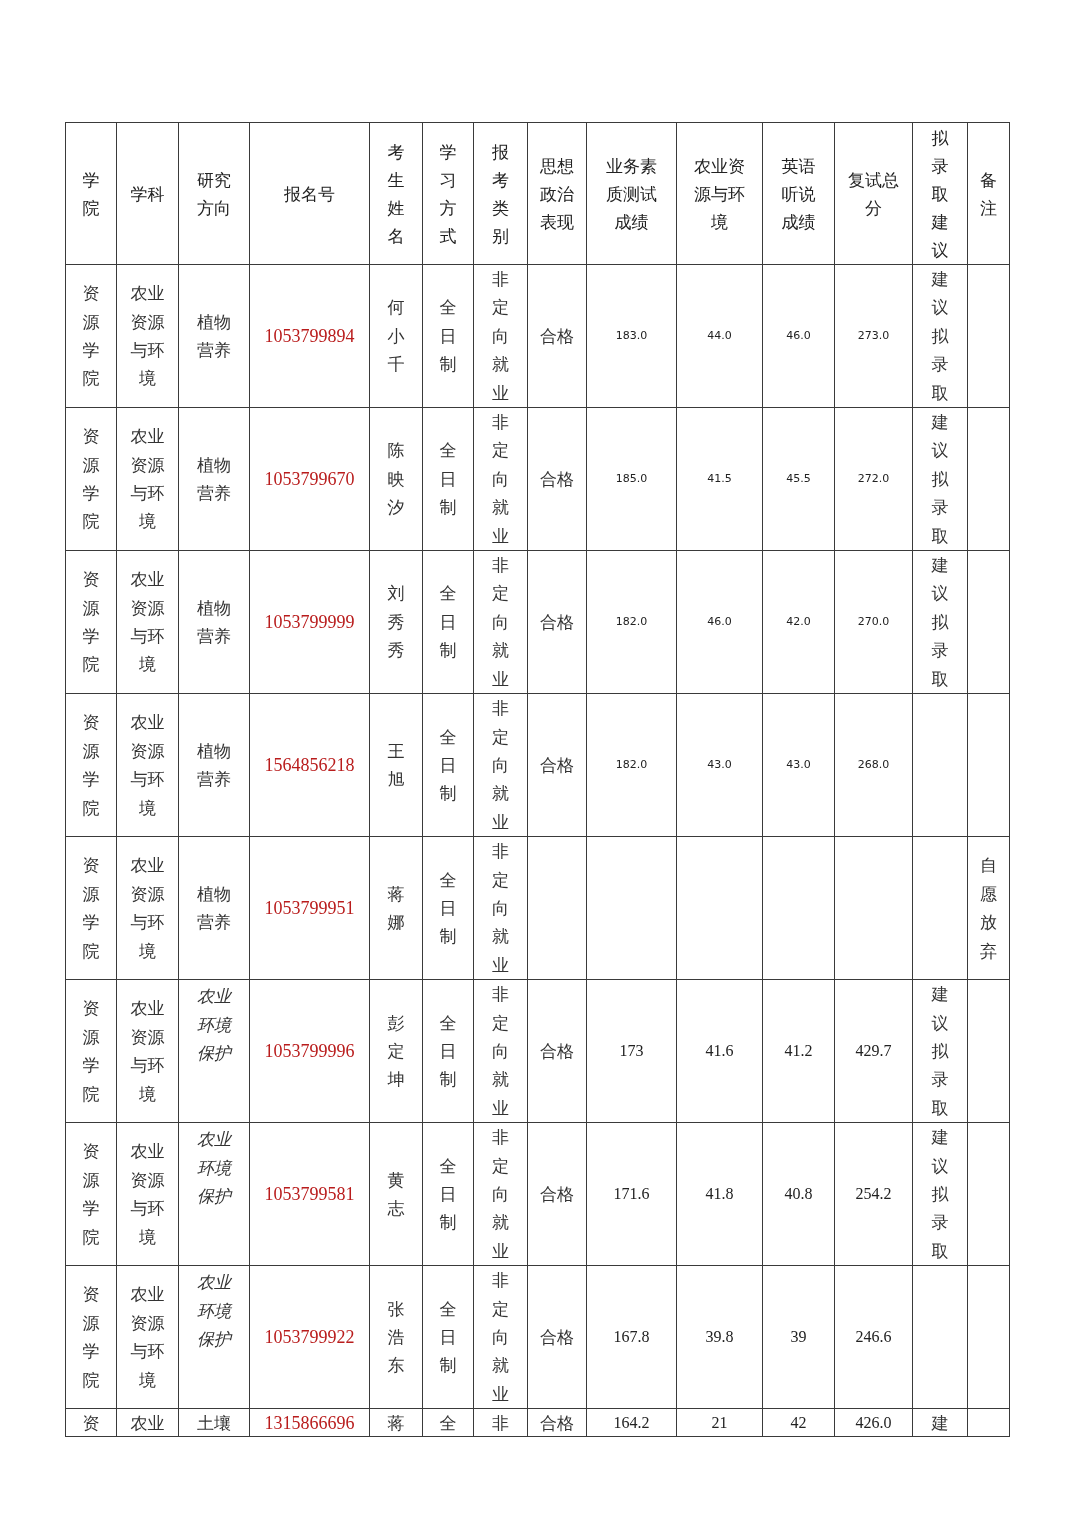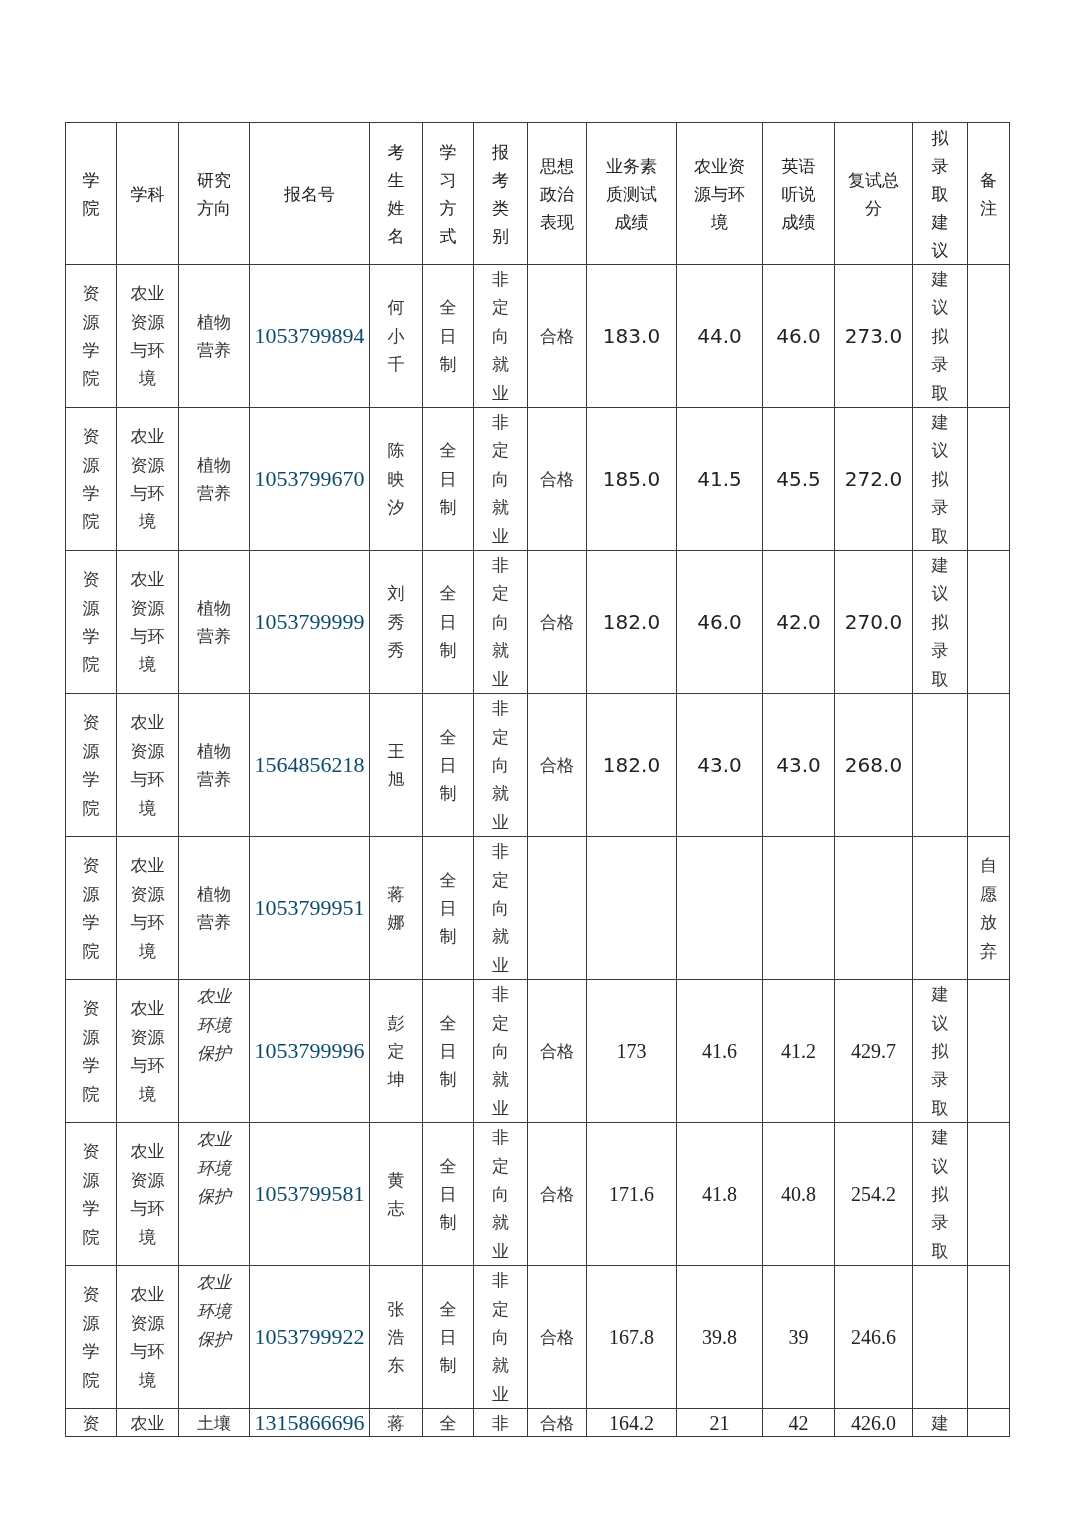--- a/index.html
+++ b/index.html
@@ -1,23 +1,23 @@
 <!DOCTYPE html>
 <html><head>
 <meta charset="utf-8">
 <style>
   html, body { margin:0; padding:0; background:#ffffff; }
   body { width:1074px; height:1520px; position:relative; overflow:hidden; font-family:"DejaVu Serif", "Liberation Serif", serif; color:#222; }
   table.grid { position:absolute; left:65px; top:122px; border-collapse:collapse; table-layout:fixed; }
   table.grid td, table.grid th { border:1.3px solid #3a3a3a; padding:0; text-align:center; vertical-align:middle; font-weight:normal; overflow:hidden; }
   th { font-family:"DejaVu Sans", "Liberation Sans", sans-serif; font-size:17px; line-height:28px; color:#222; }
   td { font-size:17px; line-height:28.4px; color:#333; }
-  td.num-sans { font-family:"DejaVu Sans", "Liberation Sans", sans-serif; font-size:20px; color:#222;margin-top:48px; }
-  td.num-serif { font-family:"Liberation Serif", "DejaVu Serif", serif; font-size:20px; color:#222; }
-  td.reg { font-family:"Liberation Serif", "DejaVu Serif", serif; font-size:22px; color:#0c4a6e; }
+  td.num-sans { font-family:"DejaVu Sans", "Liberation Sans", sans-serif; font-size:11px; color:#222;margin-top:48px; }
+  td.num-serif { font-family:"Liberation Serif", "DejaVu Serif", serif; font-size:16px; color:#222; }
+  td.reg { font-family:"Liberation Serif", "DejaVu Serif", serif; font-size:18px; color:#b91c1c; }
   .v { display:inline-block; width:1.1em; word-break:break-all; white-space:normal; }
   .w2 { display:inline-block; width:2.1em; word-break:break-all; white-space:normal; }
   .w3 { display:inline-block; width:3.1em; word-break:break-all; white-space:normal; }
   .top { vertical-align:top !important; padding-top:2px !important;font-style:italic; }
   tr.hdr { height:142px; }
   tr.row { height:142px; }
   tr.last { height:28px; }
   tr.last td { line-height:26px; vertical-align:middle; }
 </style>
 </head>

